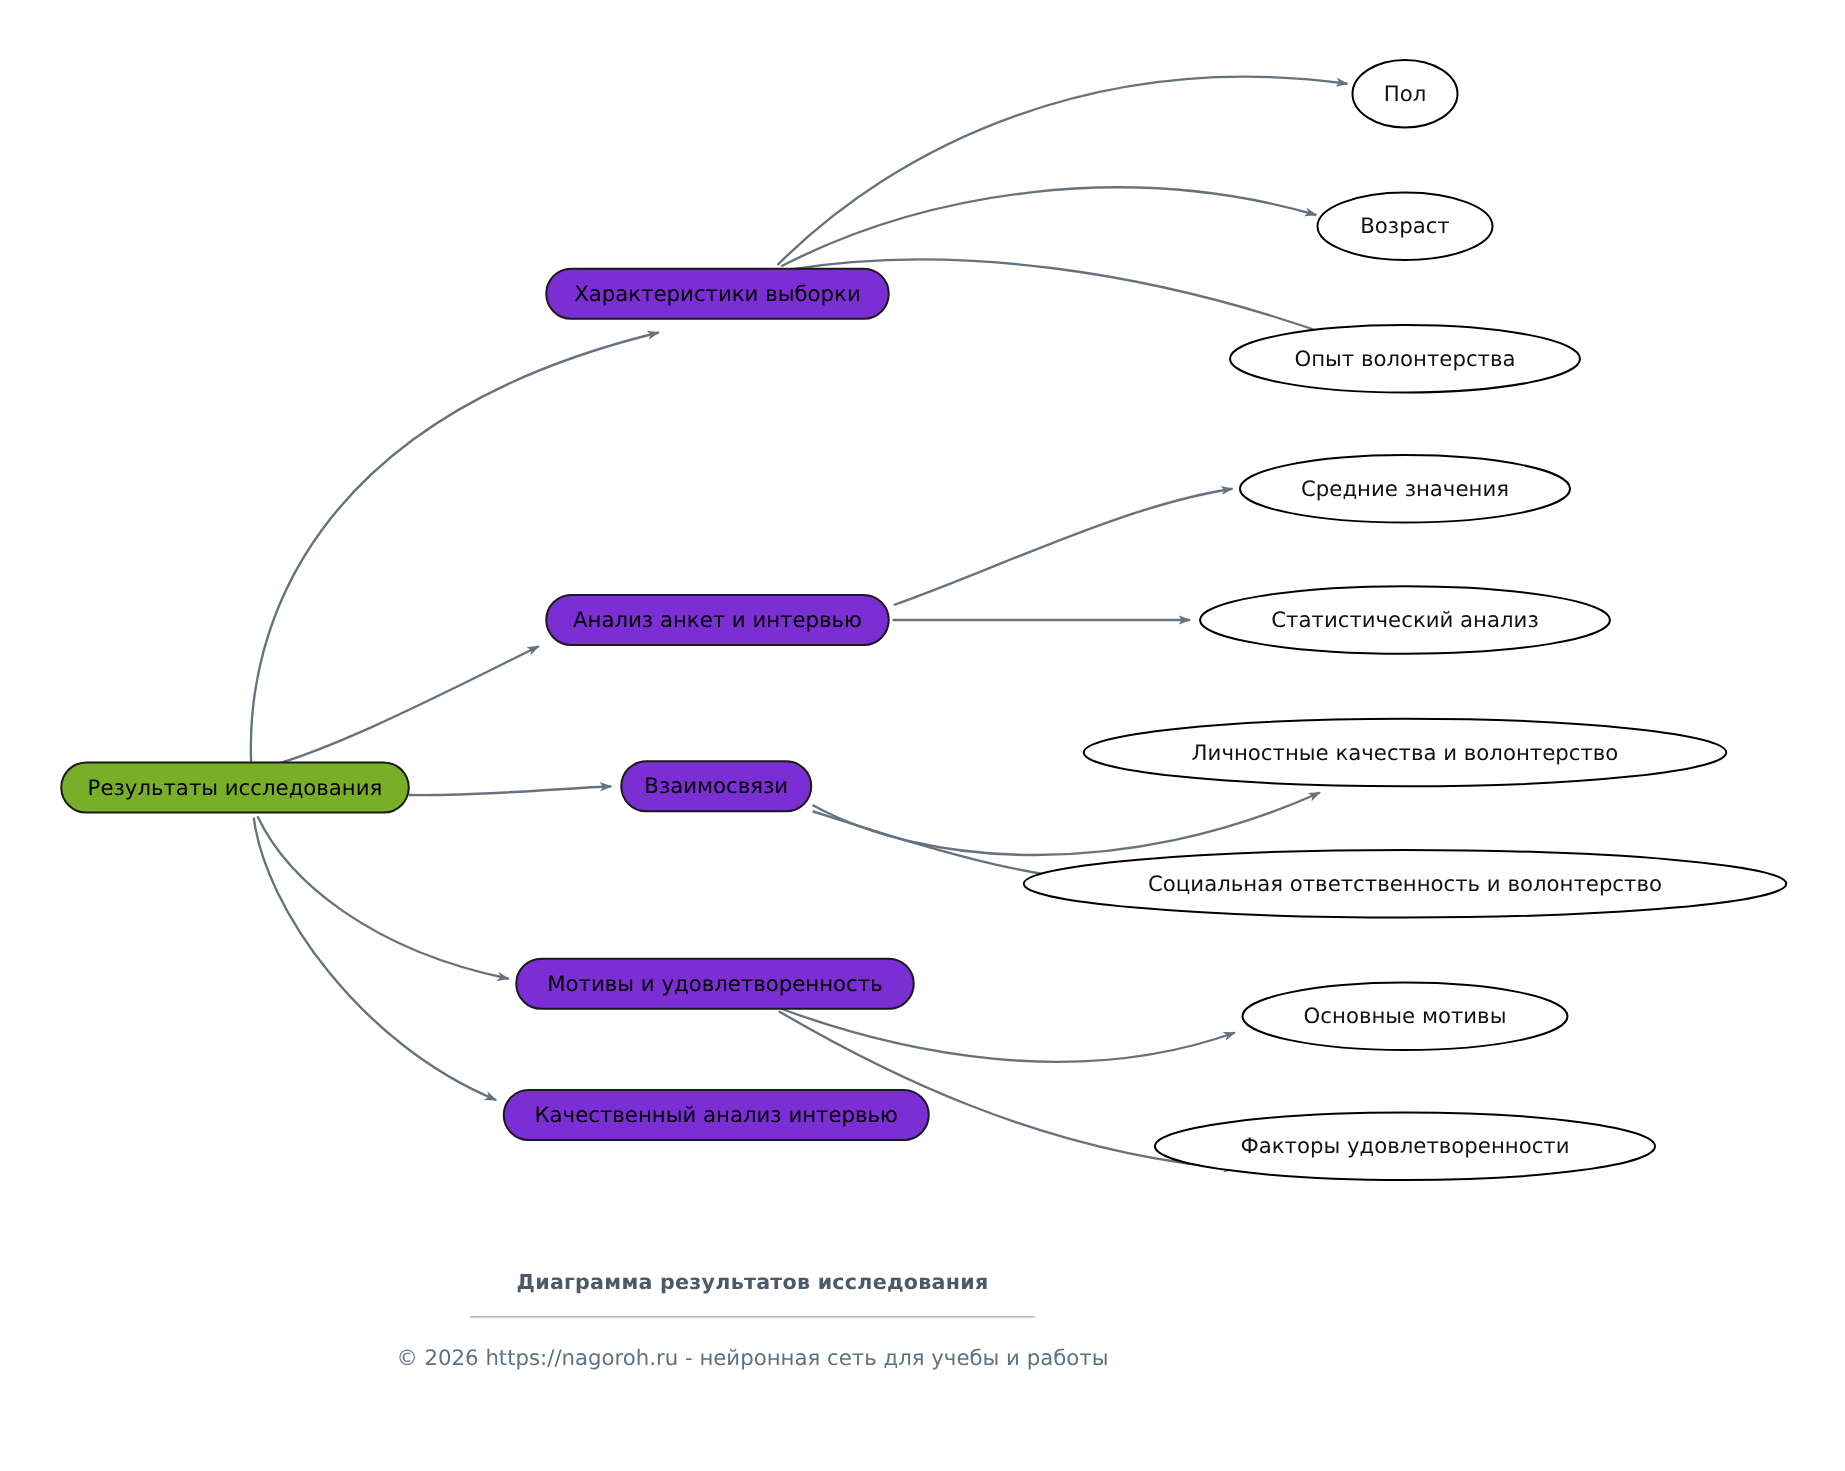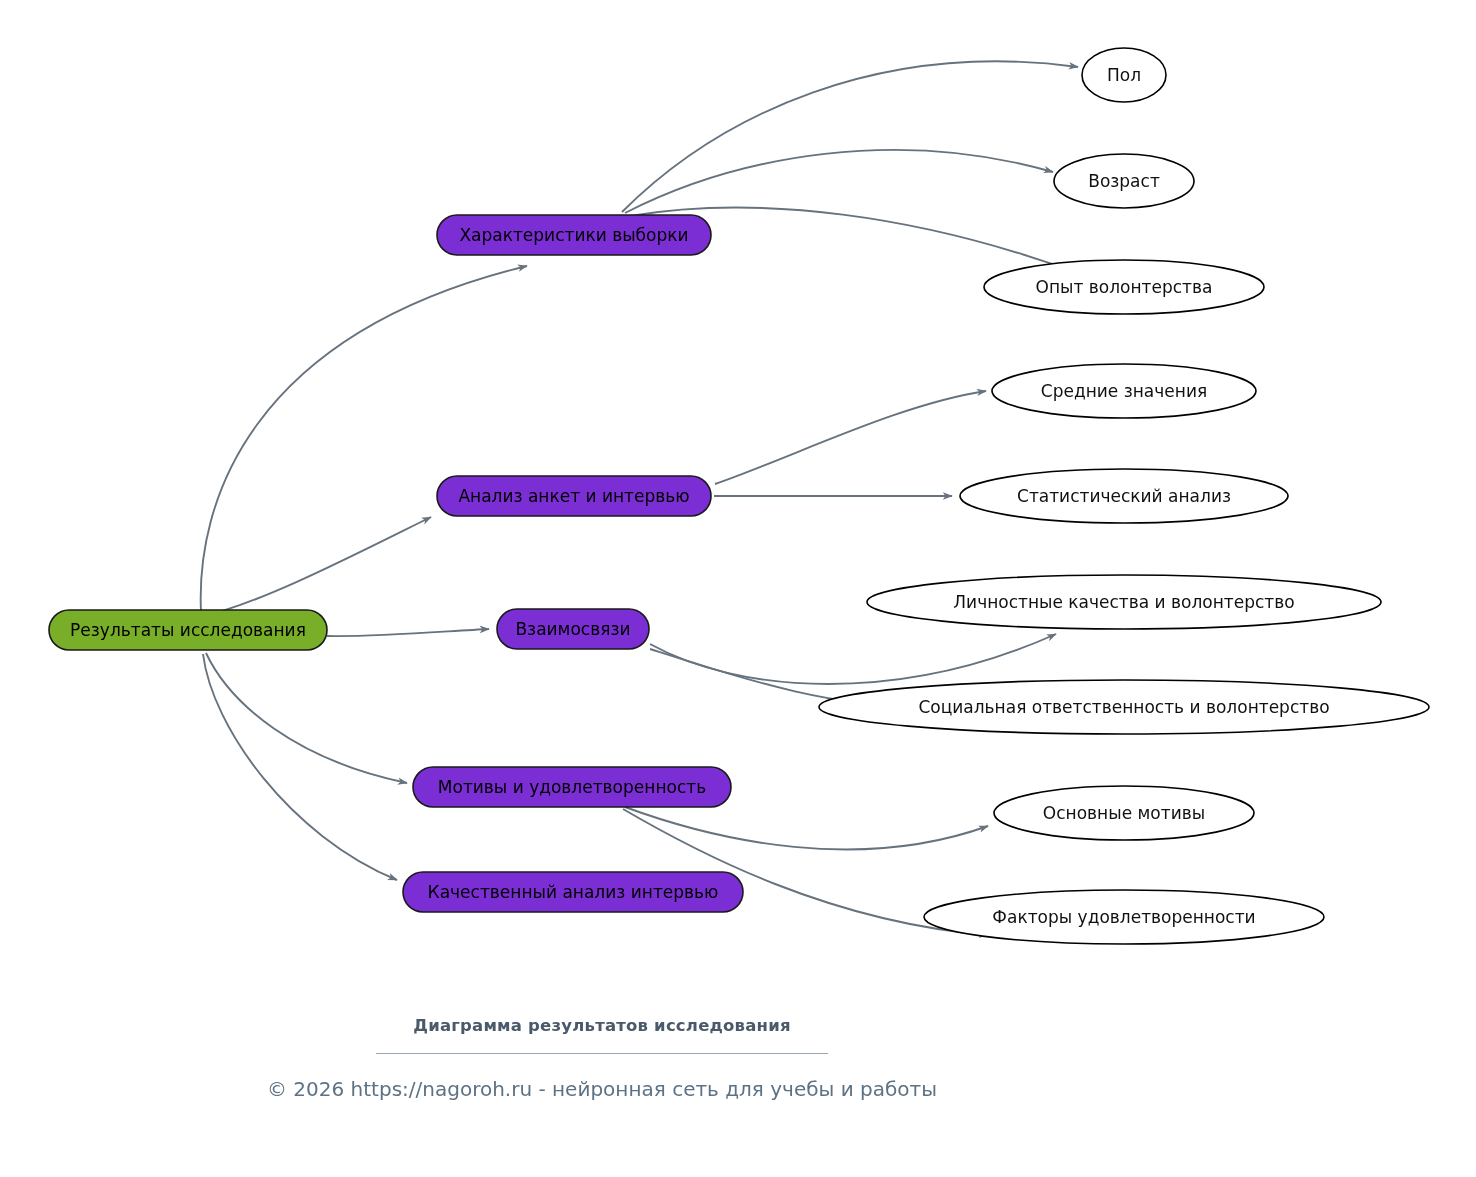--- a/index.html
+++ b/index.html
@@ -83,21 +83,21 @@
   }
   #footer-rule {
     width: 452px;
     height: 0;
     border-top: 1.6px solid #9aa7b2;
     margin: 18px auto 0 auto;
   }
   #footer-copy {
     margin-top: 23px;
     font-family: "DejaVu Sans", "Liberation Sans", sans-serif;
-    font-size: 20px;
+    font-size: 17px;
     color: #5d7285;
   }
 </style>
 </head>
 <body>
 
 <div id="diagram-root">
   <svg id="graph" viewBox="0 0 1476 1177">
     <defs>
       <marker id="arrow" markerWidth="11" markerHeight="11" refX="9.2" refY="4" orient="auto" markerUnits="userSpaceOnUse">

